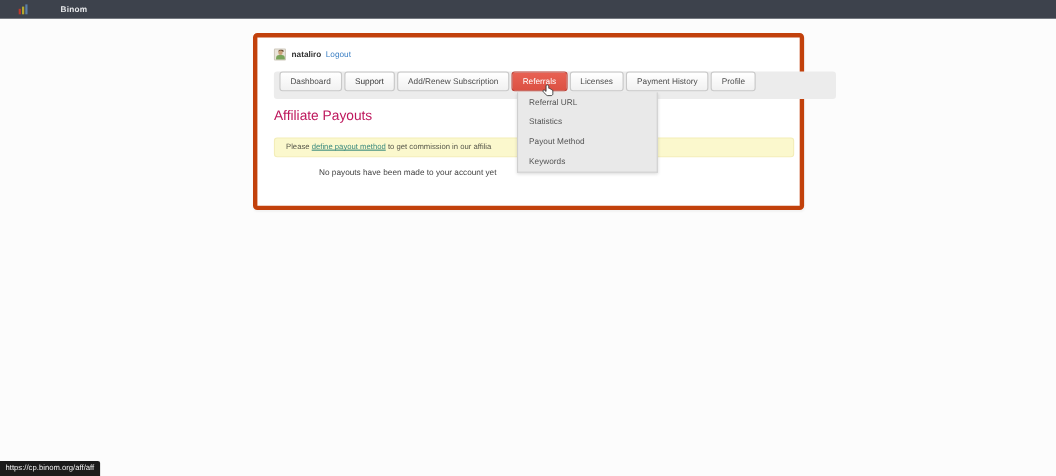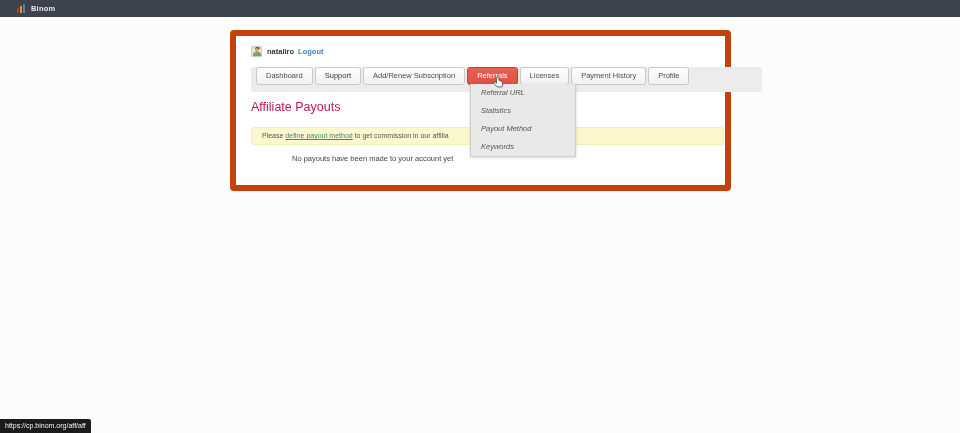--- a/index.html
+++ b/index.html
@@ -11,50 +11,50 @@
     position: relative;
   }
 
   
   .topbar {
     position: absolute; left: 0; top: 0; width: 960px; height: 17px;
     background: #3d424c;
     display: flex; align-items: center;
     padding-left: 17px;
   }
-  .brand { display: flex; align-items: center; cursor: pointer; }
+  .brand { display: flex; align-items: center; cursor: pointer; gap: 24px; }
   .brand-icon { display: flex; align-items: flex-end; height: 9px; margin-right: 5px; }
   .brand-icon i { display: block; width: 2px; margin-right: 1px; }
   .brand-icon .b1 { height: 5px; background: #c0392b; }
   .brand-icon .b2 { height: 7px; background: #b3a82e; }
   .brand-icon .b3 { height: 9px; background: #5b7fa6; }
   .brand-label { color: #e9eaec; font-size: 7.5px; font-weight: bold; letter-spacing: .2px; }
 
   
   .card {
     position: absolute; left: 230px; top: 30px; width: 501px; height: 161px;
-    background: #ffffff; border: 6px solid #c2410c; border-radius: 4px;
+    background: #ffffff; border: 4px solid #c2410c; border-radius: 4px;
     box-shadow: 0 1px 2px rgba(0,0,0,0.04);
   }
 
   
   .user-row {
     position: absolute; left: 15px; top: 9px; height: 12px;
     display: flex; align-items: center; font-size: 7.5px;
   }
   .avatar {
     width: 11px; height: 11px; margin-right: 5px;
     background: #e9e4da; border: 1px solid #cfcabe; border-radius: 1px;
     position: relative; overflow: hidden;
   }
   .avatar .head { position: absolute; left: 3px; top: 1px; width: 4px; height: 4px; background: #caa27a; border-radius: 50%; }
   .avatar .hair { position: absolute; left: 2.5px; top: 0.5px; width: 5px; height: 2px; background: #6d4f34; border-radius: 2px 2px 0 0; }
   .avatar .body { position: absolute; left: 1px; top: 5.5px; width: 8px; height: 5px; background: #7aa45a; border-radius: 3px 3px 0 0; }
   .user-name { font-weight: bold; color: #333; margin-right: 4px; }
-  .logout-link { color: #3b7fc4; font-weight: bold; text-decoration: none; cursor: pointer; }
+  .logout-link { color: #3b7fc4; font-weight: normal; text-decoration: none; cursor: pointer; }
 
   
   .nav-strip {
     position: absolute; left: 15px; top: 31px; width: 511px; height: 25px;
     background: #ececec; border-radius: 3px;
     display: flex; align-items: flex-start; padding-left: 5px;
   }
   .nav-btn {
     height: 18px; line-height: 16px; padding: 0 9px; margin-right: 2px;
     font-size: 7.5px; color: #4d4d4d;
@@ -85,25 +85,24 @@
   .alert a { color: #3a8a7d; text-decoration: underline; cursor: pointer; }
 
   
   .empty-msg {
     position: absolute; left: 15px; top: 118px;
     font-size: 7.5px; color: #444; padding-left: 41px;
   }
 
   
   .dropdown {
-    position: absolute; left: 470px; top: 84px; width: 106px;
+    position: absolute; left: 470px; top: 84px; width: 128px;
     background: #e9e9e9; border: 1px solid #cfcfcf; border-top: none;
     box-shadow: 0 1px 3px rgba(0,0,0,0.15);
     z-index: 20;
-    font-style: italic;
   }
   .dropdown-item {
     height: 18px; line-height: 18px; padding-left: 10px;
     font-size: 7.5px; color: #555; cursor: pointer; white-space: nowrap;
   }
   .dropdown-item.active {
     background: linear-gradient(#e86153, #dc5143);
     color: #ffffff;
   }
 

